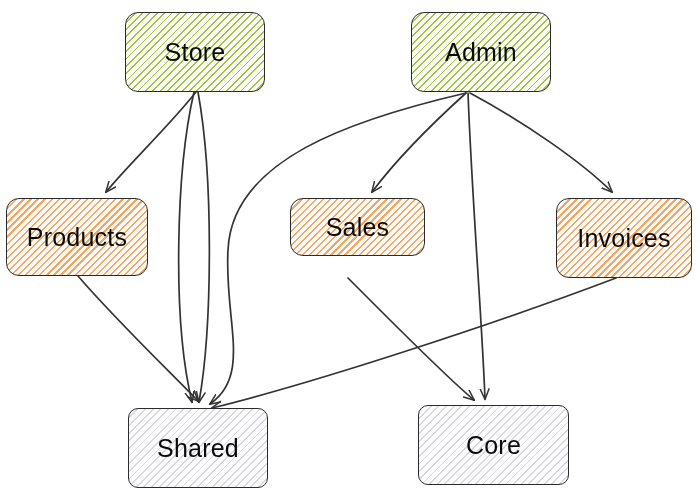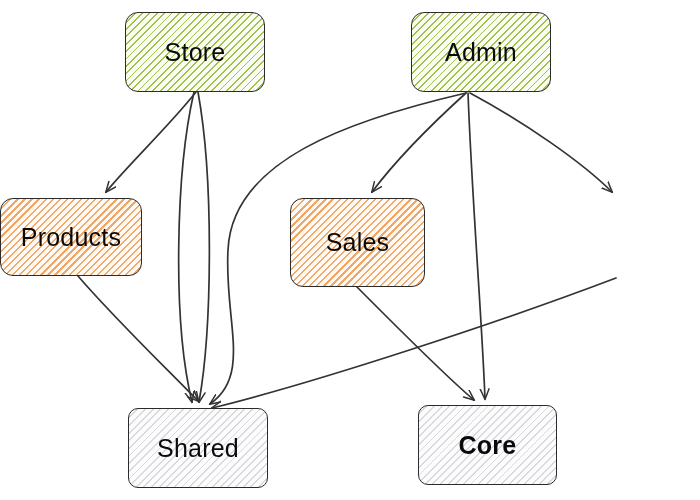--- a/index.html
+++ b/index.html
@@ -102,30 +102,33 @@
   </svg>
 
   <div class="node fill-green" style="left:125px; top:12px; width:140px; height:80px;">
     <span class="node-label">Store</span>
   </div>
 
   <div class="node fill-green" style="left:388px; top:12px; width:140px; height:80px;margin-left:23px;">
     <span class="node-label">Admin</span>
   </div>
 
-  <div class="node fill-orange" style="left:0; top:198px; width:142px; height:78px;">
+  <div class="node fill-orange" style="left:6px; top:198px; width:142px; height:78px;">
     <span class="node-label">Products</span>
   </div>
 
-  <div class="node fill-orange" style="left:290px; top:198px; width:135px; height:89px;">
+  <div class="node fill-orange" style="left:290px; top:198px; width:135px; height:58px;">
     <span class="node-label">Sales</span>
   </div>
 
+  <div class="node fill-orange" style="left:556px; top:198px; width:136px; height:80px;">
+    <span class="node-label">Invoices</span>
+  </div>
 
   <div class="node fill-gray" style="left:128px; top:408px; width:140px; height:80px;">
     <span class="node-label">Shared</span>
   </div>
 
-  <div class="node fill-gray" style="left:418px; top:405px; width:139px; height:80px;font-weight:bold;">
+  <div class="node fill-gray" style="left:418px; top:405px; width:151px; height:80px;">
     <span class="node-label">Core</span>
   </div>
 
 </div>
 
 </body></html>

